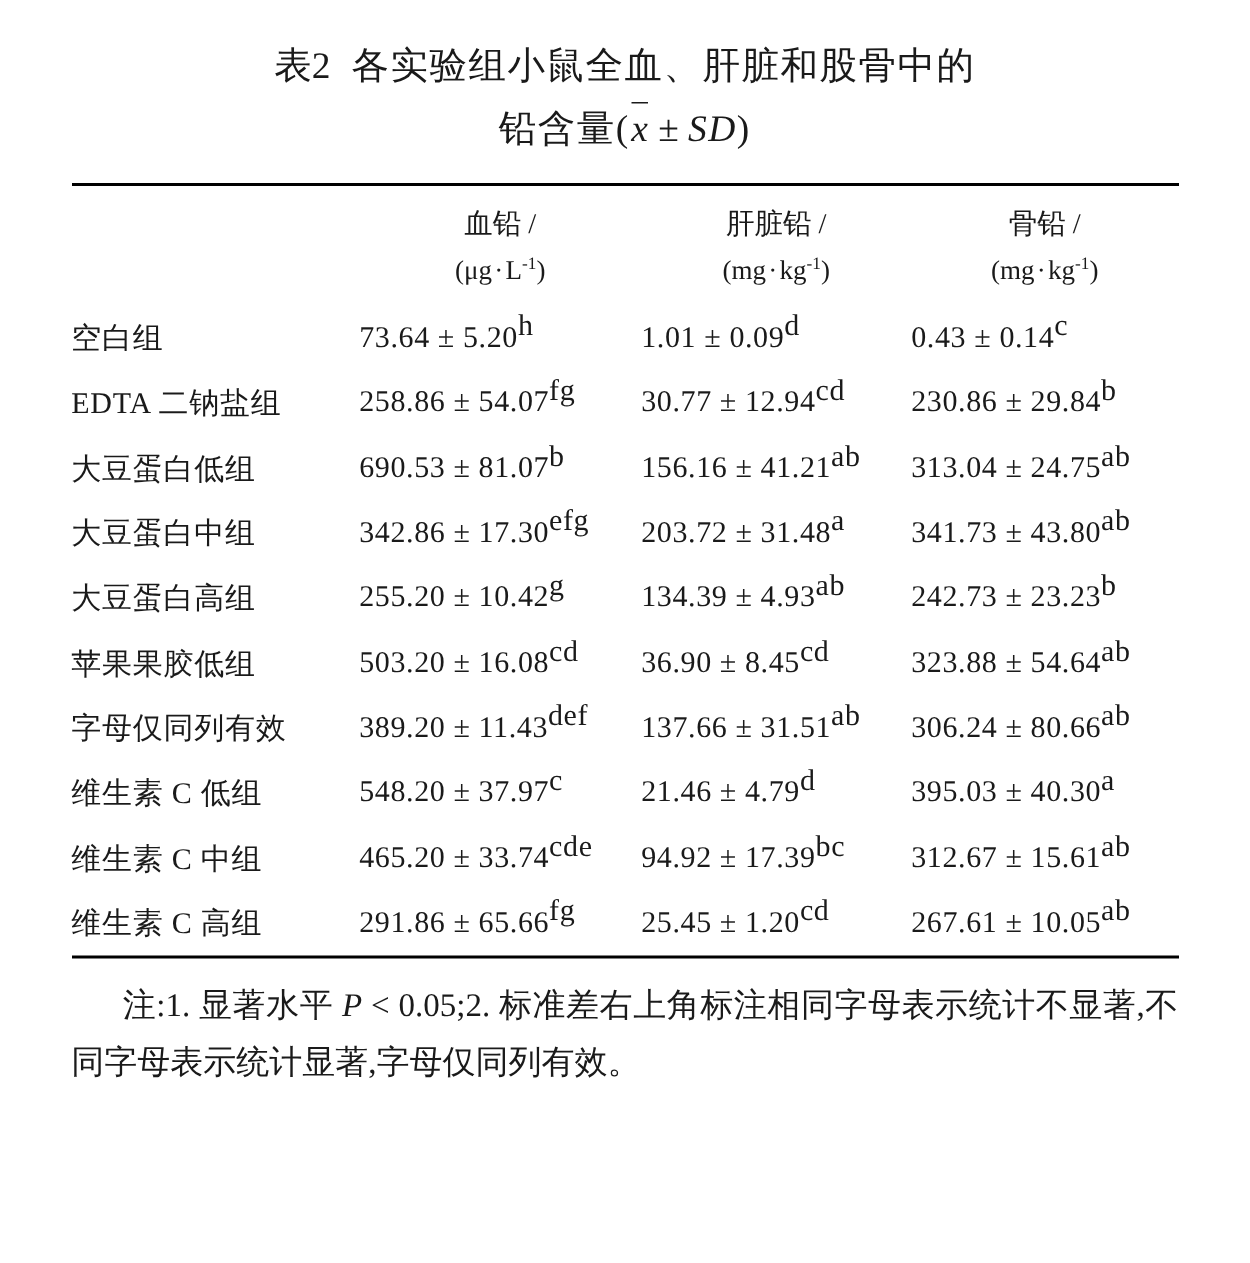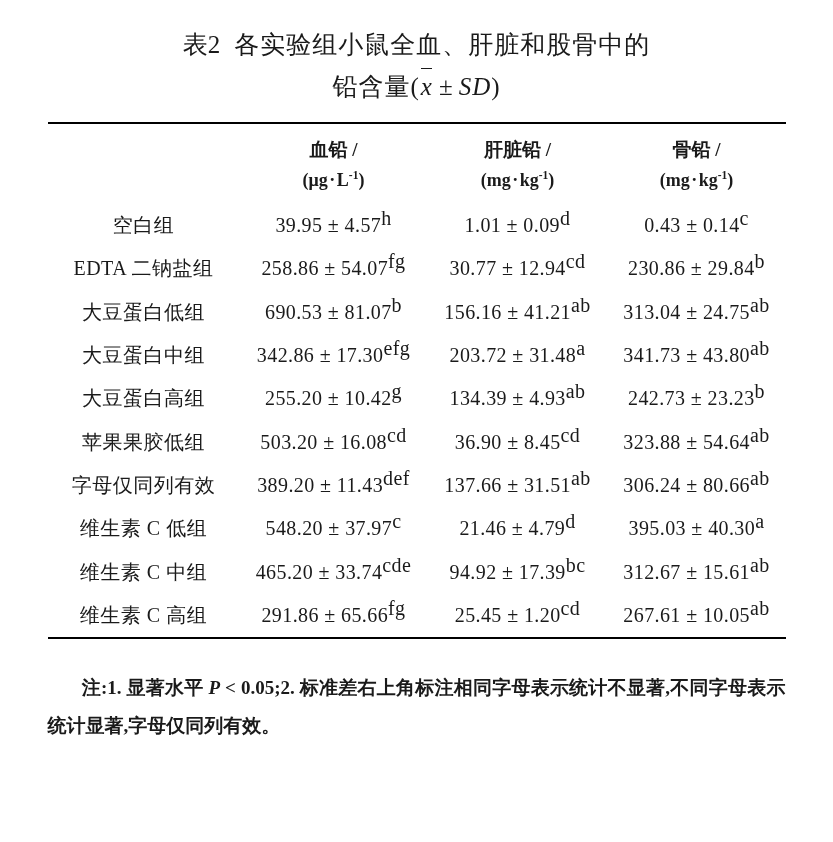--- a/index.html
+++ b/index.html
@@ -71,21 +71,21 @@
     table-layout: fixed;
   }
   .rule-top {
     border-top: 2.6px solid #000;
   }
   .rule-bottom {
     border-bottom: 2.6px solid #000;
     margin-top: 36px;
   }
   thead th {
-    font-weight: bold;
+    font-weight: normal;
     font-size: 19px;
     text-align: center;
     padding: 0;
     vertical-align: bottom;
   }
   .hdr-cell {
     line-height: 30px;
     padding-top: 11px;
     padding-bottom: 9px;
   }
@@ -95,21 +95,20 @@
   }
   .sup {
     font-size: 0.64em;
     vertical-align: super;
     line-height: 0;
   }
   .dotsep { padding: 0 1.5px; }
 
   tbody td {
     font-size: 19.5px;
-    text-align: center;
     padding: 0;
     height: 43.3px;
     vertical-align: middle;
     white-space: nowrap;
   }
   td.group-label {
     font-size: 20px;
     letter-spacing: 0.5px;
   }
   .val {
@@ -121,26 +120,25 @@
 
   col.c-label { width: 192px; }
   col.c-blood { width: 188px; }
   col.c-liver { width: 180px; }
   col.c-bone  { width: 178px; }
 
   
   .footnote {
     width: 738px;
     margin: 0 auto;
-    padding-top: 30px;
-    font-size: 19px;
+    padding-top: 12px;
+    font-size: 22px;
     line-height: 38px;
     text-align: justify;
     text-align-last: left;
-    font-weight: bold;
   }
   .footnote .indent { display: inline-block; width: 34px; }
 </style>
 </head>
 <body>
 
 <div class="page">
 
   <div class="title-block">
     <div class="title-line title-line-1">
@@ -181,21 +179,21 @@
             <div class="hdr-cell">
               <div>骨铅 /</div>
               <div class="hdr-unit"><span>(</span><span>mg</span><span class="dotsep">·</span><span>kg</span><span class="sup">-1</span><span>)</span></div>
             </div>
           </th>
         </tr>
       </thead>
       <tbody id="table-body">
           <tr>
             <td class="group-label">空白组</td>
-            <td><span class="val">39.95 ± 4.57</span><span class="val sup">h</span></td>
+            <td><span class="val">73.64 ± 5.20</span><span class="val sup">h</span></td>
             <td><span class="val">1.01 ± 0.09</span><span class="val sup">d</span></td>
             <td><span class="val">0.43 ± 0.14</span><span class="val sup">c</span></td>
           </tr>
           <tr>
             <td class="group-label">EDTA 二钠盐组</td>
             <td><span class="val">258.86 ± 54.07</span><span class="val sup">fg</span></td>
             <td><span class="val">30.77 ± 12.94</span><span class="val sup">cd</span></td>
             <td><span class="val">230.86 ± 29.84</span><span class="val sup">b</span></td>
           </tr>
           <tr>

